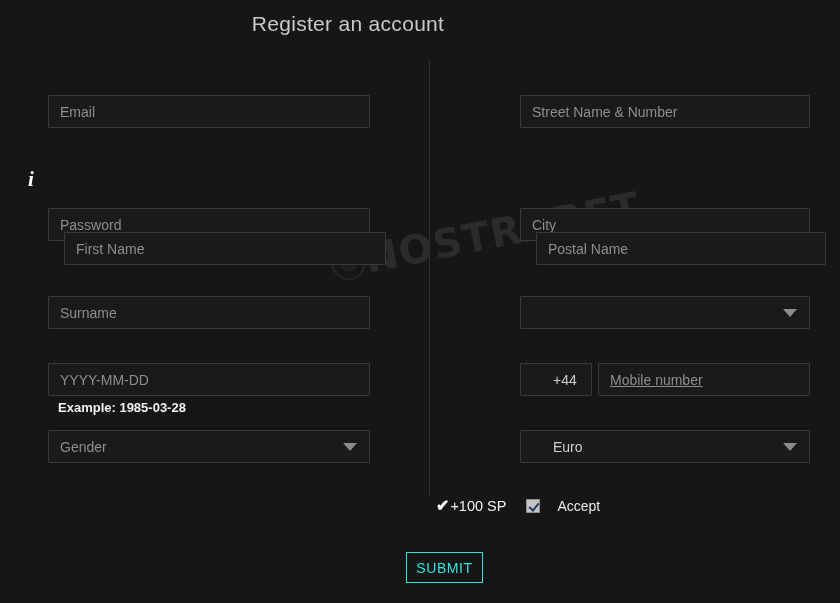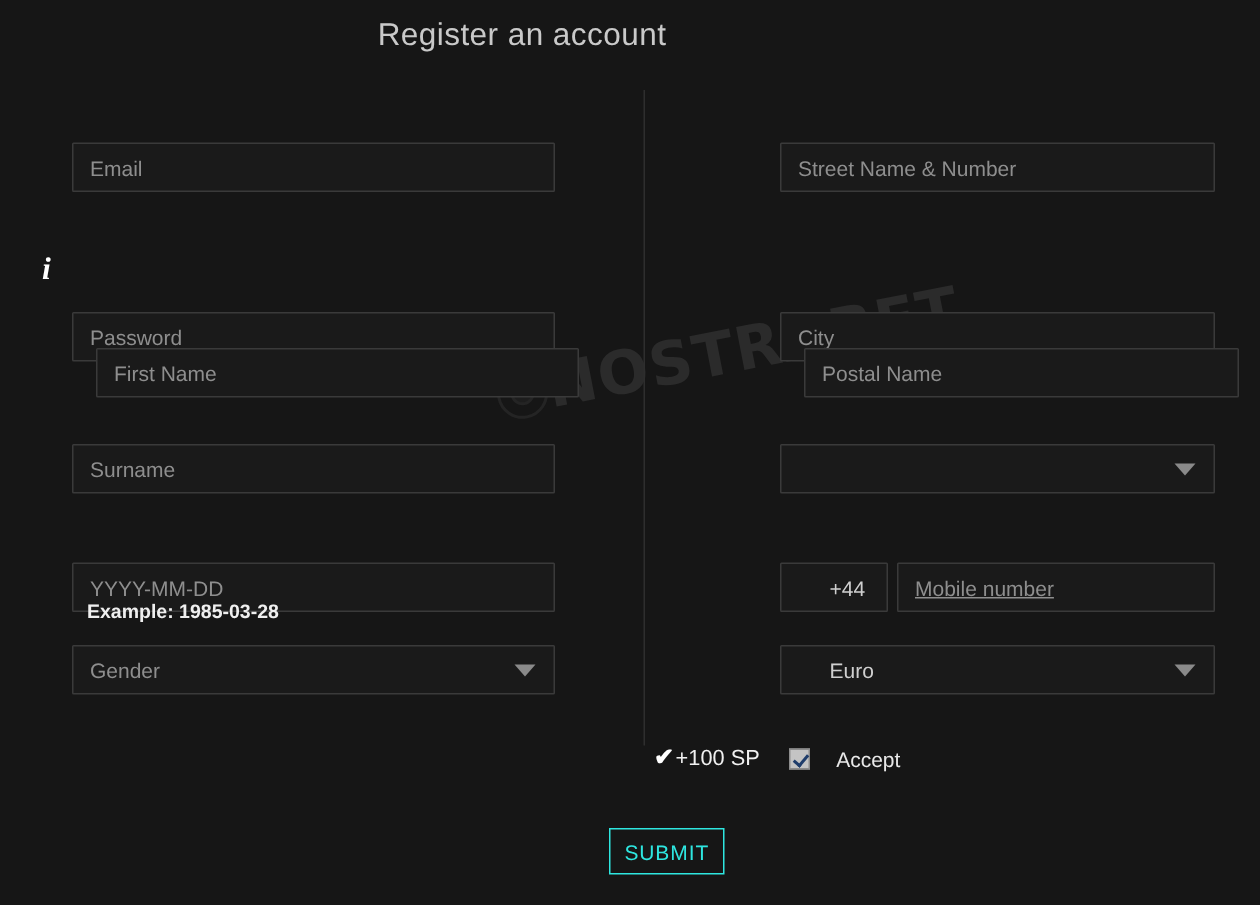--- a/index.html
+++ b/index.html
@@ -96,21 +96,21 @@
   .field.placeholder { color: #8e8e8e; }
   .field.value { color: #cfcfcf; padding-left: 32px; }
 
   .col-left  { left: 48px;  width: 322px; }
   .col-right { left: 520px; width: 290px; }
 
   .r1 { top: 95px; }
   .r2 { top: 173px; margin-top: 35px; }
   .r3 { top: 232px; margin-left: 16px; }
   .r4 { top: 296px; }
-  .r5 { top: 363px; margin-top: 12px; }
+  .r5 { top: 363px; }
   .r6 { top: 430px; }
 
   
   .select .caret {
     position: absolute;
     right: 12px;
     top: 50%;
     transform: translateY(-50%);
     width: 0; height: 0;
     border-left: 7px solid transparent;

